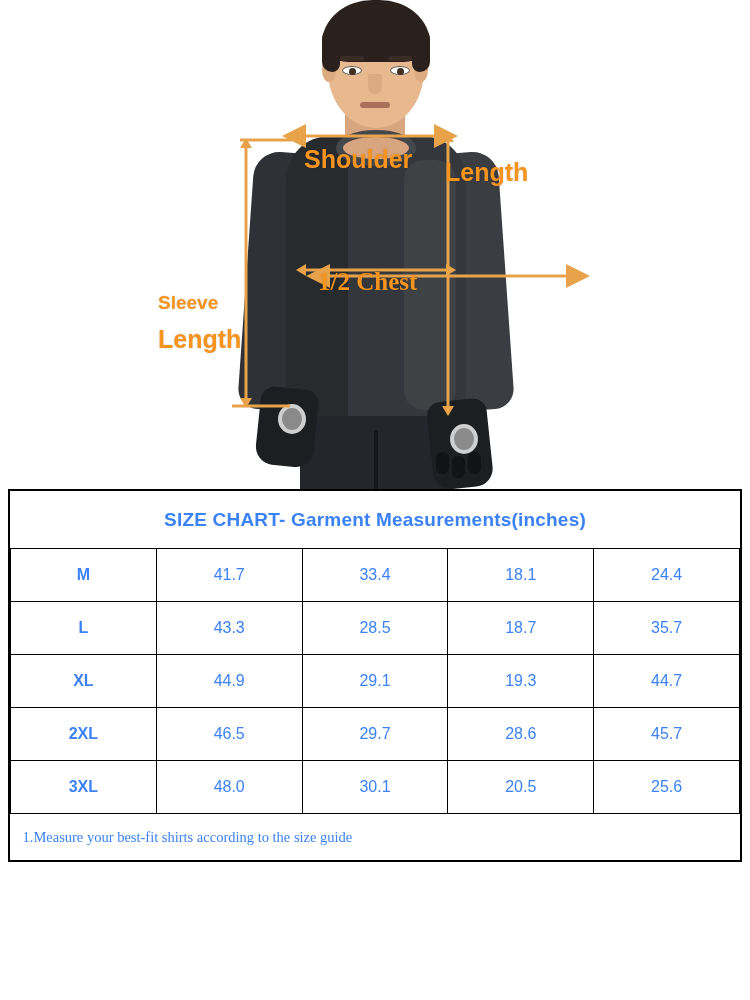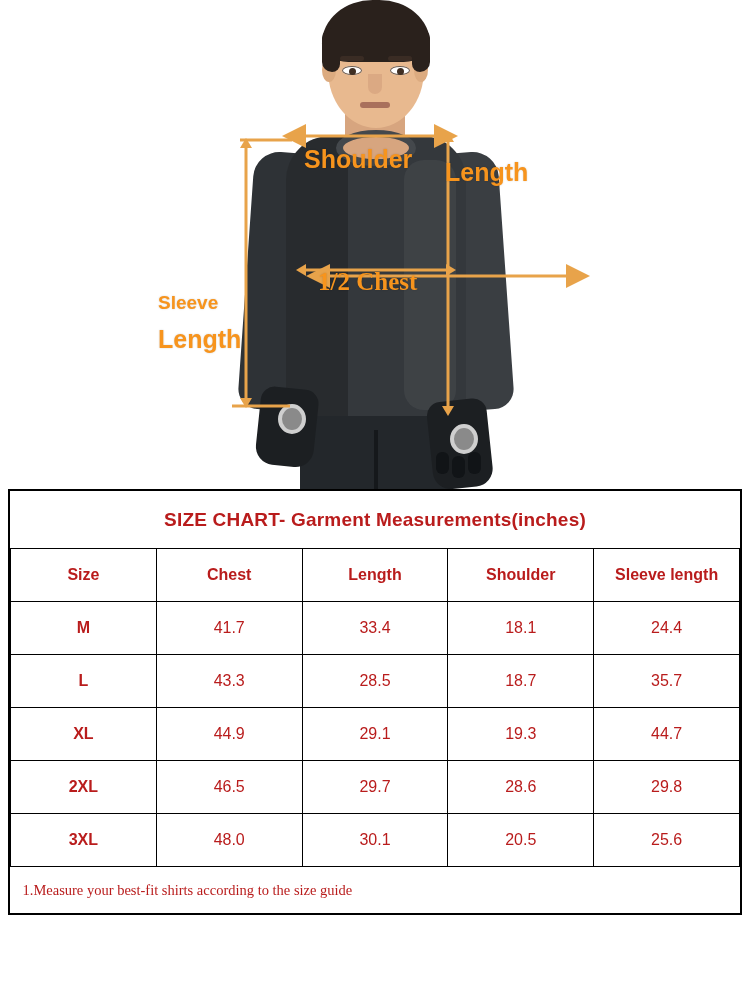--- a/index.html
+++ b/index.html
@@ -268,21 +268,21 @@
   }
   table.chart {
     border-collapse: collapse;
     width: 100%;
     table-layout: fixed;
   }
   table.chart td, table.chart th {
     border: 1.5px solid #000;
     text-align: center;
     font-family: "Liberation Sans", sans-serif;
-    color: #b91c1c;
+    color: #3b82f6;
   }
   tr.title-row td {
     border-left: none;
     border-right: none;
     border-top: none;
     font-size: 19px;
     font-weight: bold;
     height: 55px;
     letter-spacing: 0.2px;
   }
@@ -391,27 +391,20 @@
   <span class="anno-label" id="label-sleeve">Sleeve</span>
   <span class="anno-label" id="label-sleeve2">Length</span>
 </div>
 
 <div id="size-chart">
   <table class="chart">
     <tbody>
       <tr class="title-row">
         <td colspan="5">SIZE CHART- Garment Measurements(inches)</td>
       </tr>
-      <tr class="head-row">
-        <th style="width:20%">Size</th>
-        <th style="width:20%">Chest</th>
-        <th style="width:20%">Length</th>
-        <th style="width:20%">Shoulder</th>
-        <th style="width:20%">Sleeve length</th>
-      </tr>
 
       <tr class="data-row">
         <td class="size-cell">M</td>
         <td>41.7</td>
         <td>33.4</td>
         <td>18.1</td>
         <td>24.4</td>
       </tr>
       <tr class="data-row">
         <td class="size-cell">L</td>
@@ -425,21 +418,21 @@
         <td>44.9</td>
         <td>29.1</td>
         <td>19.3</td>
         <td>44.7</td>
       </tr>
       <tr class="data-row">
         <td class="size-cell">2XL</td>
         <td>46.5</td>
         <td>29.7</td>
         <td>28.6</td>
-        <td>29.8</td>
+        <td>45.7</td>
       </tr>
       <tr class="data-row">
         <td class="size-cell">3XL</td>
         <td>48.0</td>
         <td>30.1</td>
         <td>20.5</td>
         <td>25.6</td>
       </tr>
 
       <tr class="note-row">

